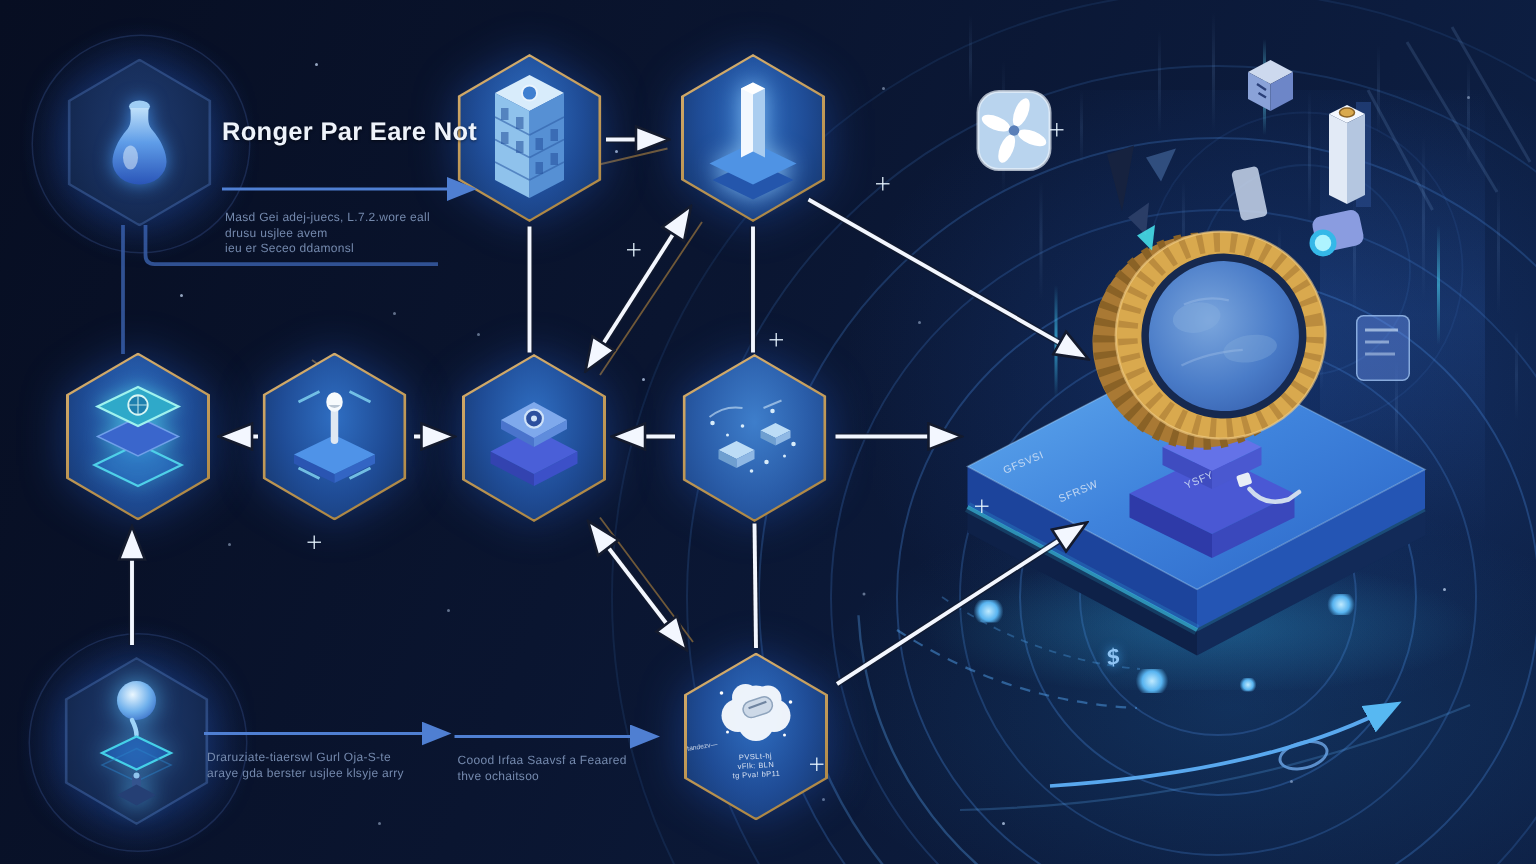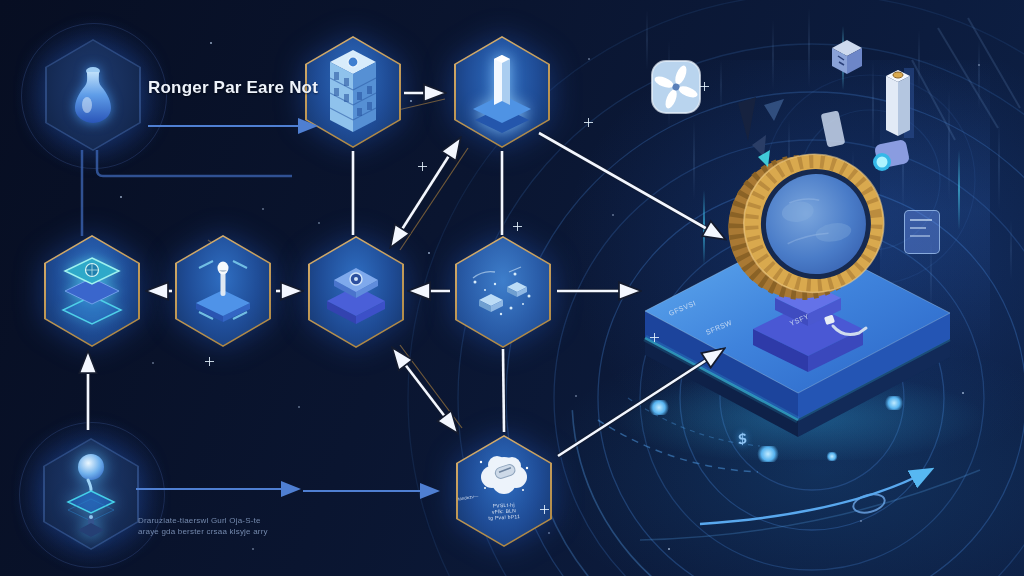--- a/index.html
+++ b/index.html
@@ -501,23 +501,32 @@
       <line class="wS" x1="558" y1="456" x2="722" y2="350"></line>
       <line class="wM" x1="558" y1="456" x2="722" y2="350" marker-end="url(#aw)"></line>
     </g>
 
     <line x1="148" y1="126" x2="314" y2="126" stroke="#4f7fd2" stroke-width="2" marker-end="url(#ab)"></line>
     <line x1="136" y1="489" x2="297" y2="489" stroke="#4f7fd2" stroke-width="2" marker-end="url(#ab)"></line>
     <line x1="303" y1="491" x2="436" y2="491" stroke="#4f7fd2" stroke-width="2" marker-end="url(#ab)"></line>
   </svg>
 
   <div class="flow-title" style="left:148px;top:78px;font-size:17px">Ronger Par Eare Not</div>
-  <div class="flow-sub" style="left:138px;top:516px">
+  <div class="flow-sub" style="left:150px;top:140px">
+    <div>Masd Gei adej-juecs, L.7.2.wore eall</div>
+    <div>drusu usjlee avem</div>
+    <div>ieu er Seceo ddamonsl</div>
+  </div>
+  <div class="flow-sub" style="left:138px;top:500px">
     <div>Draruziate-tiaerswl Gurl Oja-S-te</div>
-    <div>araye gda berster crsaa klsyje arry</div>
+    <div>araye gda berster usjlee klsyje arry</div>
+  </div>
+  <div class="flow-sub" style="left:305px;top:502px">
+    <div>Coood Irfaa Saavsf a Feaared</div>
+    <div>thve ochaitsoo</div>
   </div>
 
   <div id="sparkles">
       <div class="sparkle" style="left: 418px; top: 162px;"></div>
       <div class="sparkle" style="left: 513px; top: 222px;"></div>
       <div class="sparkle" style="left: 584px; top: 118px;"></div>
       <div class="sparkle" style="left: 205px; top: 357px;"></div>
       <div class="sparkle" style="left: 650px; top: 333px;"></div>
       <div class="sparkle" style="left: 700px; top: 82px;"></div>
       <div class="sparkle" style="left: 540px; top: 505px;"></div>

